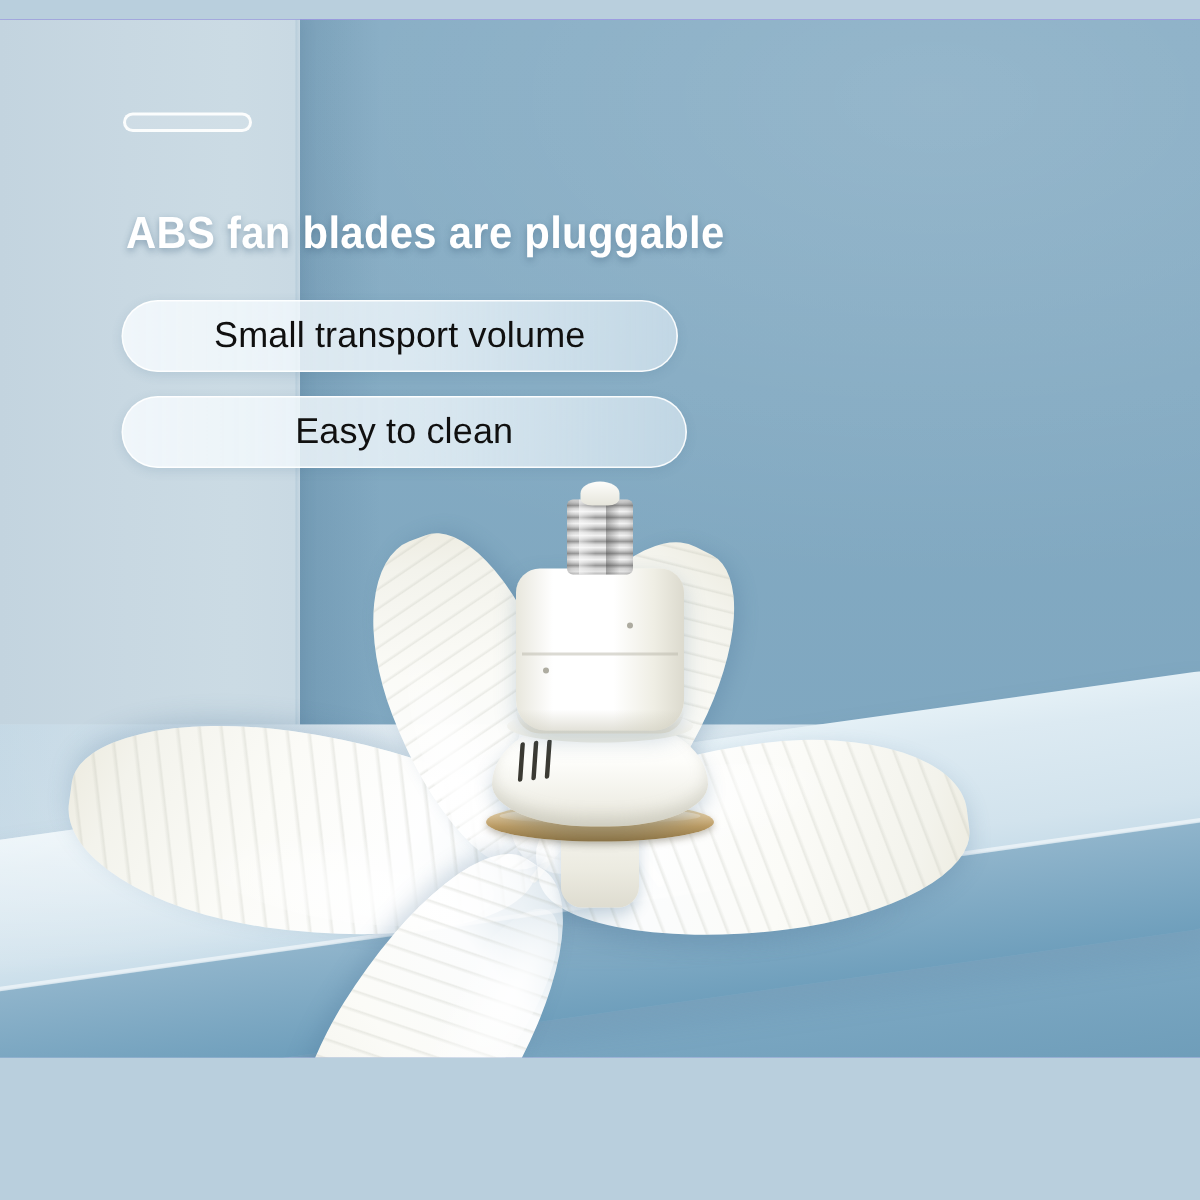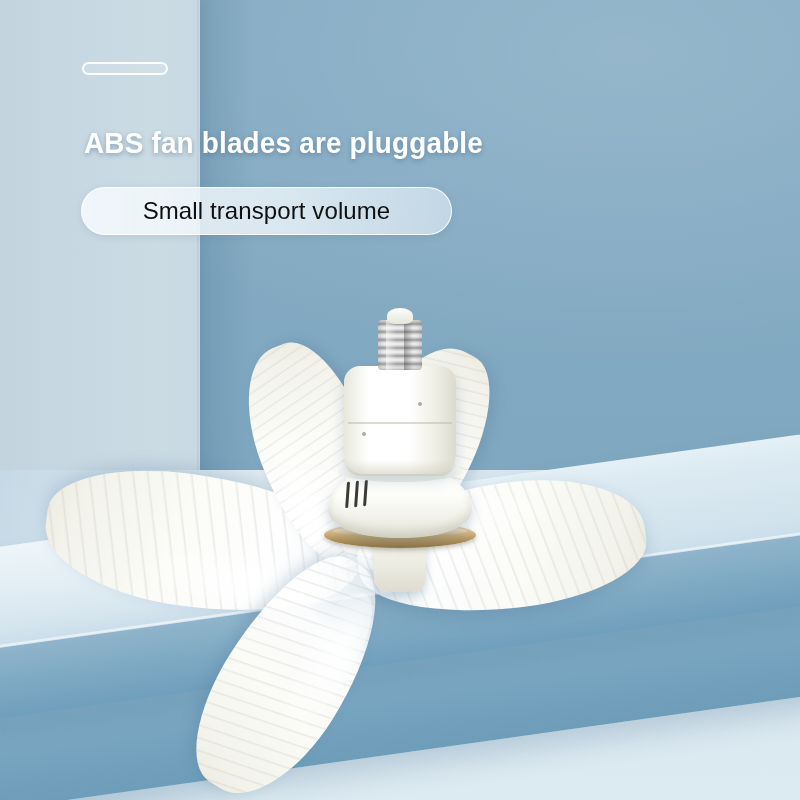--- a/index.html
+++ b/index.html
@@ -5,23 +5,24 @@
 <style>
   * { margin:0; padding:0; box-sizing:border-box; }
   html,body{
     width:800px; height:800px; overflow:hidden;
     font-family:"Liberation Sans", sans-serif;
     background:#b9cfdd;
   }
 
   #stage{
     position:relative;
-    width:800px; height:800px;
+    width:800px; height:692px;
     overflow:hidden;
     background:#8b5cf6;
+    margin-top:13px;
   }
 
   
   .wall-right{
     position:absolute; left:0; top:0; width:800px; height:520px;
     background:
       radial-gradient(120% 100% at 78% 10%, rgba(255,255,255,.14) 0%, rgba(255,255,255,0) 62%),
       linear-gradient(180deg,#84abc3 0%, #83aac2 46%, #7fa7c0 100%);
   }
   .wall-left{
@@ -364,15 +365,18 @@
   </div>
 
   <div class="accent-pill"></div>
 
   <div class="headline">ABS fan blades are pluggable</div>
 
   <div class="chips">
     <div class="chip c1">
       <span class="chip-label">Small transport volume</span>
     </div>
+    <div class="chip c2">
+      <span class="chip-label">Easy to clean</span>
+    </div>
   </div>
 
 </div>
 
 </body></html>

